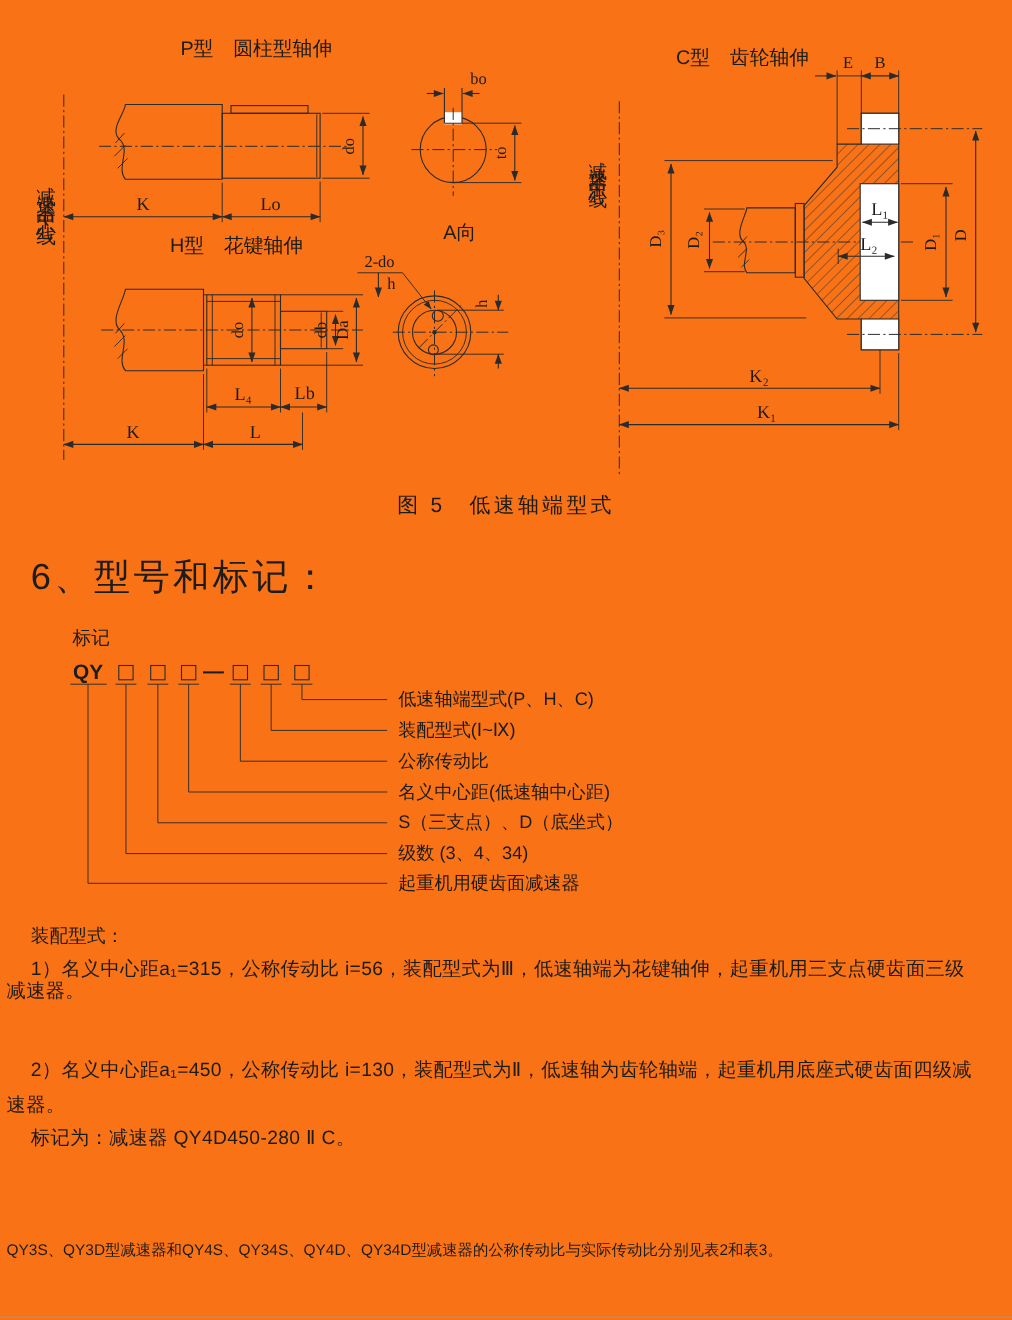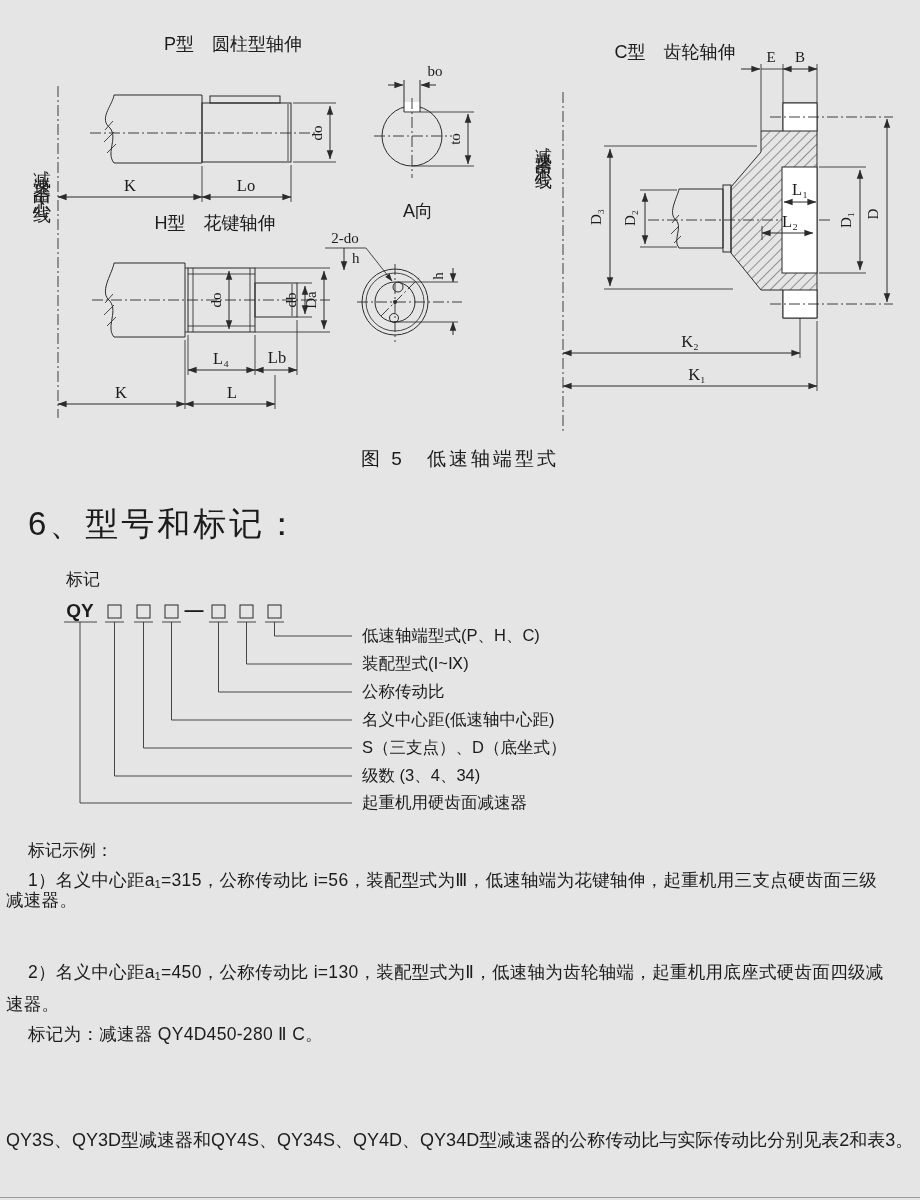--- a/index.html
+++ b/index.html
@@ -1,16 +1,16 @@
 <!DOCTYPE html>
 <html><head>
 <meta charset="utf-8">
 <style>
   html,body{margin:0;padding:0;background:#fff}
-  .page{position:relative;width:920px;height:1200px;background:#e5e5e5;overflow:hidden;
+  .page{position:relative;width:920px;height:1200px;background:#f97316;overflow:hidden;
         font-family:"Liberation Sans","DejaVu Sans",sans-serif;color:#1c1c1c}
   .abs{position:absolute}
   .h1{font-size:33px;font-weight:normal;letter-spacing:3px;white-space:nowrap}
   .body-text{font-size:17.5px;letter-spacing:.3px;white-space:nowrap}
   .small{font-size:17px;white-space:nowrap}
   .vtext{writing-mode:vertical-rl;text-orientation:upright;font-size:18px;letter-spacing:7px;white-space:nowrap}
   .vtext2{writing-mode:vertical-rl;text-orientation:upright;font-size:17px;letter-spacing:5px;white-space:nowrap}
   .caption{font-size:19px;font-family:Liberation Sans, sans-serif;letter-spacing:3px;white-space:nowrap}
   .bottom-rule{height:1px;background:#9a9a9a;width:920px}
   svg .ln{stroke:#2b2b2b;stroke-width:1;fill:none;stroke-linecap:butt}
@@ -208,23 +208,23 @@
     </g>
     <text class="lbl" x="362" y="55">低速轴端型式(P、H、C)</text>
     <text class="lbl" x="362" y="83">装配型式(Ⅰ~Ⅸ)</text>
     <text class="lbl" x="362" y="111">公称传动比</text>
     <text class="lbl" x="362" y="139">名义中心距(低速轴中心距)</text>
     <text class="lbl" x="362" y="167">S（三支点）、D（底坐式）</text>
     <text class="lbl" x="362" y="195">级数 (3、4、34)</text>
     <text class="lbl" x="362" y="222">起重机用硬齿面减速器</text>
   </svg>
 
-  <div class="abs small" style="left:28px;top:839px">标记示例：</div>
+  <div class="abs small" style="left:28px;top:839px">装配型式：</div>
   <div class="abs body-text" style="left:28px;top:868px">1）名义中心距a₁=315，公称传动比 i=56，装配型式为Ⅲ，低速轴端为花键轴伸，起重机用三支点硬齿面三级</div>
   <div class="abs body-text" style="left:6px;top:888px">减速器。</div>
   <div class="abs body-text" style="left:28px;top:960px">2）名义中心距a₁=450，公称传动比 i=130，装配型式为Ⅱ，低速轴为齿轮轴端，起重机用底座式硬齿面四级减</div>
   <div class="abs body-text" style="left:6px;top:992px">速器。</div>
   <div class="abs body-text" style="left:28px;top:1022px">标记为：减速器 QY4D450-280 Ⅱ C。</div>
 
-  <div class="abs" style="left:6px;top:1128px;font-size:18px;white-space:nowrap">QY3S、QY3D型减速器和QY4S、QY34S、QY4D、QY34D型减速器的公称传动比与实际传动比分别见表2和表3。</div>
+  <div class="abs" style="left:6px;top:1128px;font-size:14px;white-space:nowrap">QY3S、QY3D型减速器和QY4S、QY34S、QY4D、QY34D型减速器的公称传动比与实际传动比分别见表2和表3。</div>
 
   <div class="abs bottom-rule" style="left:0;top:1197px"></div>
 </div>
 
 </body></html>

